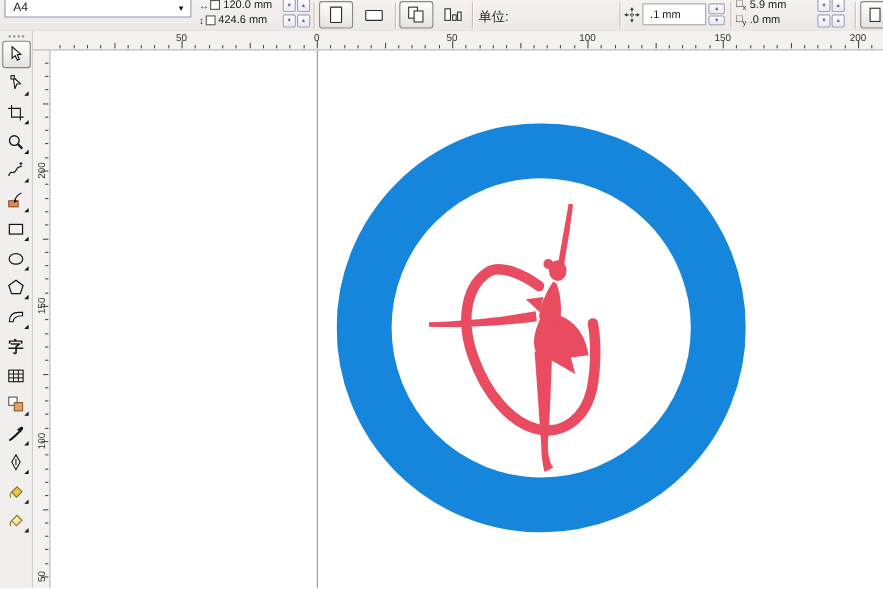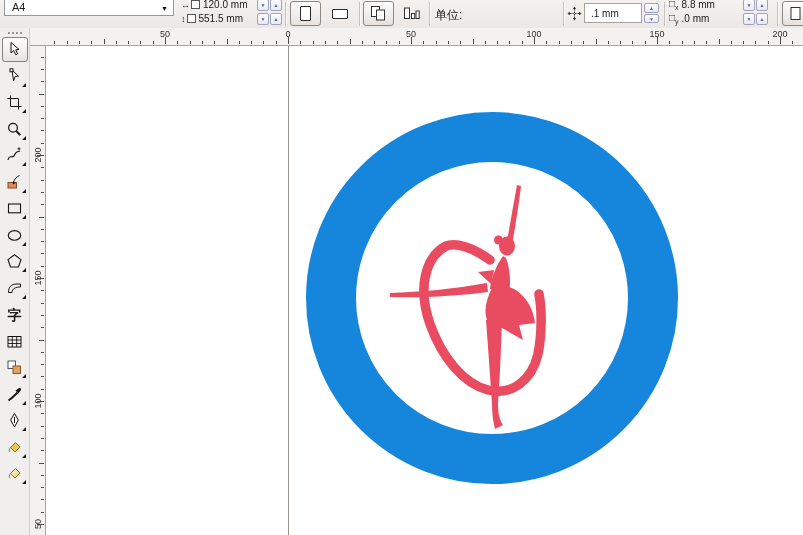--- a/index.html
+++ b/index.html
@@ -79,21 +79,21 @@
         <span>↔</span>
           <span class="dim-box"></span>
       </span>
       <span>120.0 mm</span>
     </div>
     <div class="dim-row" style="left:181px;top:12px;">
       <span class="dim-ico">
         <span>↕</span>
           <span class="dim-box"></span>
       </span>
-      <span>551.5 mm</span>
+      <span>424.6 mm</span>
     </div>
 
     <div class="spin-pair" style="left:257px;top:-1px;">
         <span class="spinbtn">▼</span>
         <span class="spinbtn">▲</span>
       </div>
     <div class="spin-pair" style="left:257px;top:13px;">
         <span class="spinbtn">▼</span>
         <span class="spinbtn">▲</span>
       </div>
@@ -143,21 +143,21 @@
     </div>
     <div class="nudge-spin" style="left:644px;top:3px;">
       <span class="spinbtn">▲</span>
       <span class="spinbtn">▼</span>
     </div>
 
     <div class="pb-sep" style="left:664px;"></div>
 
     <div class="dim-row" style="left:669px;top:-2px;">
       <span class="dup-ico"><span>□</span><sub>x</sub></span>
-      <span>8.8 mm</span>
+      <span>5.9 mm</span>
     </div>
     <div class="dim-row" style="left:669px;top:12px;">
       <span class="dup-ico"><span>□</span><sub>y</sub></span>
       <span>.0 mm</span>
     </div>
     <div class="spin-pair" style="left:743px;top:-1px;">
         <span class="spinbtn">▼</span>
         <span class="spinbtn">▲</span>
       </div>
     <div class="spin-pair" style="left:743px;top:13px;">

